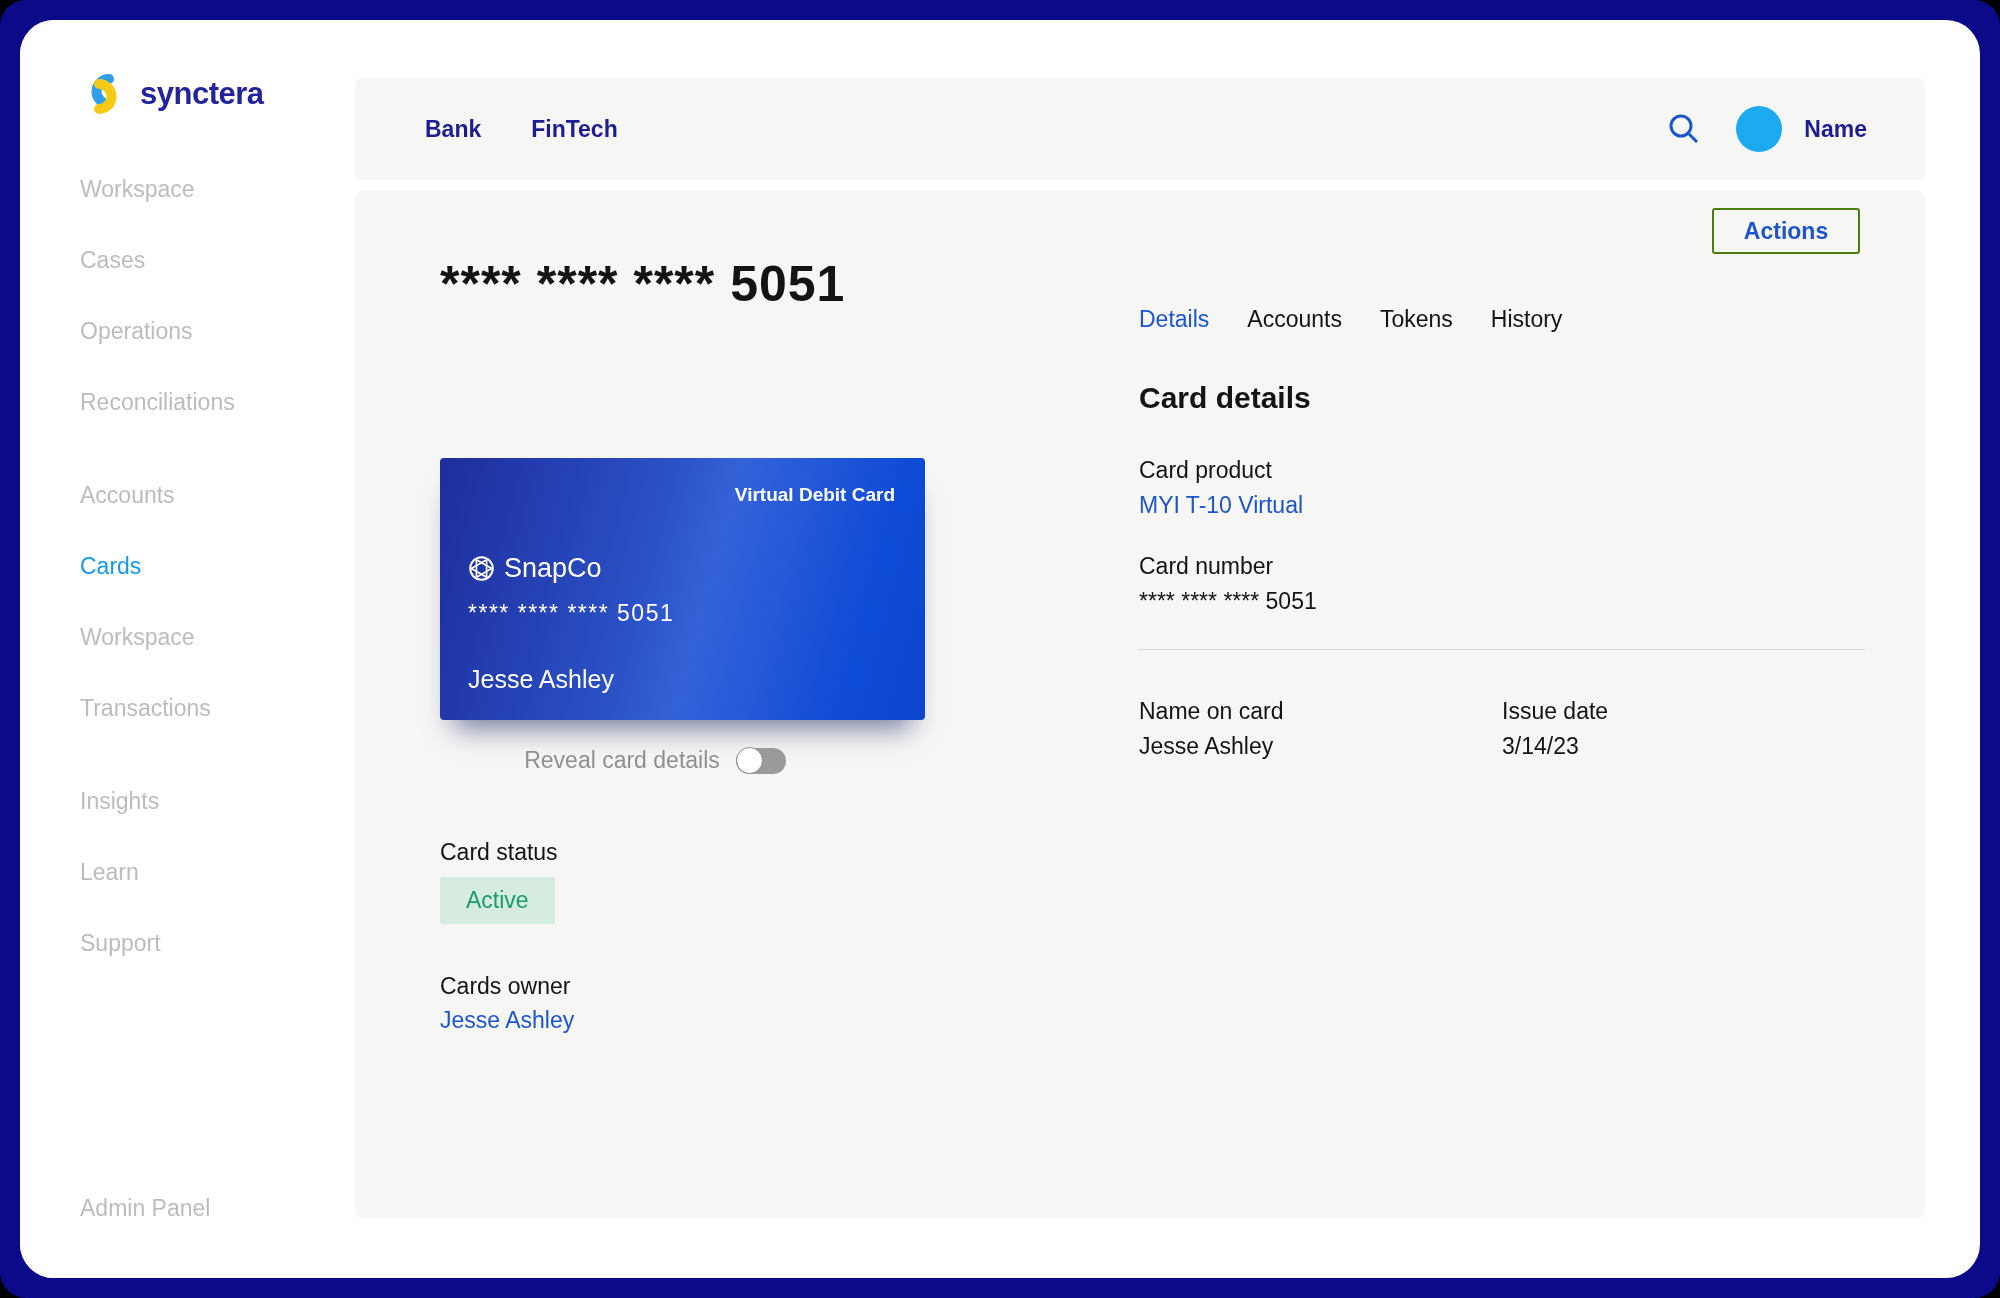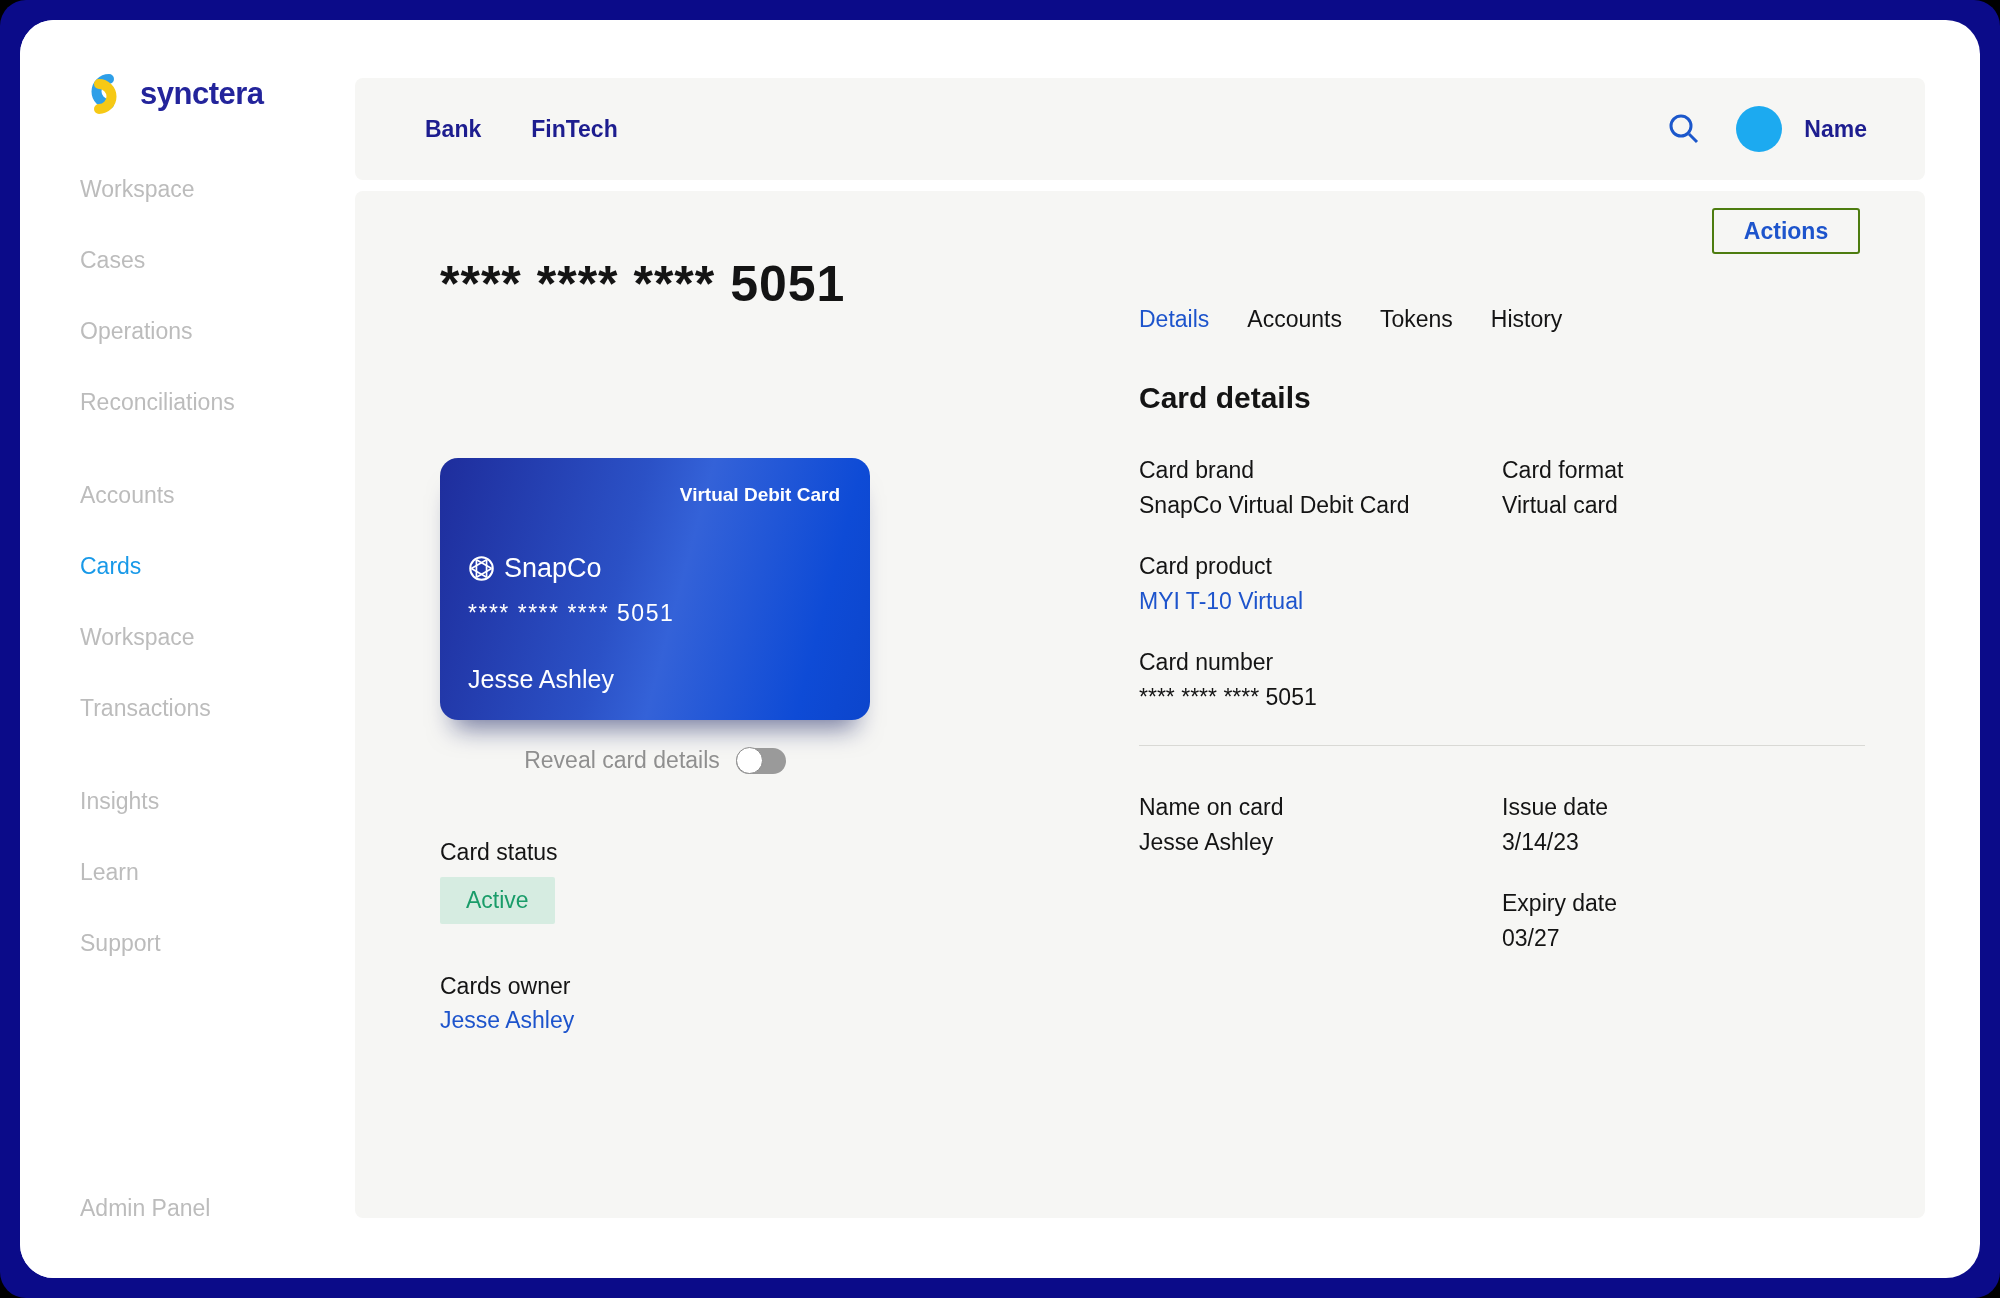--- a/index.html
+++ b/index.html
@@ -29,21 +29,21 @@
   .user-name { font-size:23px; font-weight:600; color:#1d1d8f; }
 
   
   .panel { position:absolute; left:335px; top:171px; width:1570px; height:1027px; background:#f6f6f4; border-radius:8px; }
   .actions-btn { position:absolute; top:17px; right:65px; width:148px; height:46px; background:transparent;
                  border:2px solid #4d7c0f; border-radius:3px; color:#1d54cc; font-size:23px; font-weight:600;
                  font-family:"Liberation Sans", sans-serif; cursor:pointer; }
   .masked-heading { position:absolute; left:85px; top:64px; font-size:50px; font-weight:700; color:#141414; letter-spacing:1px; }
 
   
-  .card-visual { position:absolute; left:85px; top:267px; width:430px; height:262px; border-radius:18px;
+  .card-visual { position:absolute; left:85px; top:267px; width:485px; height:262px; border-radius:4px;
                  background:linear-gradient(105deg,#1e2d9c 0%, #2b51c6 42%, #3462d8 55%, #0e4bd6 85%, #0c45cc 100%);
                  box-shadow:0 22px 26px -14px rgba(10,20,90,0.55); color:#fff;text-align:right; }
   .cv-type { position:absolute; top:26px; right:30px; font-size:19px; font-weight:600; }
   .cv-brand { position:absolute; top:95px; left:28px; display:flex; align-items:center; gap:9px; }
   .cv-brand-name { font-size:27px; font-weight:500; }
   .cv-number { position:absolute; top:142px; left:28px; font-size:23px; letter-spacing:1.5px; }
   .cv-holder { position:absolute; bottom:26px; left:28px; font-size:25px; font-weight:500; }
 
   
   .reveal-row { position:absolute; left:85px; top:556px; width:430px; display:flex; align-items:center; justify-content:center; gap:16px; }
@@ -161,30 +161,20 @@
         <div class="tabs">
           <span class="tab active">Details</span>
           <span class="tab">Accounts</span>
           <span class="tab">Tokens</span>
           <span class="tab">History</span>
         </div>
 
         <h2 class="details-heading">Card details</h2>
 
         <div class="fields">
-          <div class="f-row">
-            <div class="f-cell">
-              <div class="field-label">Card brand</div>
-              <div class="val">SnapCo Virtual Debit Card</div>
-            </div>
-            <div class="f-cell">
-              <div class="field-label">Card format</div>
-              <div class="val">Virtual card</div>
-            </div>
-          </div>
 
           <div class="f-row">
             <div class="f-cell">
               <div class="field-label">Card product</div>
               <div class="val link">MYI T-10 Virtual</div>
             </div>
             <div class="f-cell"></div>
           </div>
 
           <div class="f-row">
@@ -200,24 +190,17 @@
             <div class="f-cell">
               <div class="field-label">Name on card</div>
               <div class="val">Jesse Ashley</div>
             </div>
             <div class="f-cell">
               <div class="field-label">Issue date</div>
               <div class="val">3/14/23</div>
             </div>
           </div>
 
-          <div class="f-row">
-            <div class="f-cell"></div>
-            <div class="f-cell">
-              <div class="field-label">Expiry date</div>
-              <div class="val">03/27</div>
-            </div>
-          </div>
         </div>
       </section>
     </main>
   </div>
 </div>
 
 </body></html>

